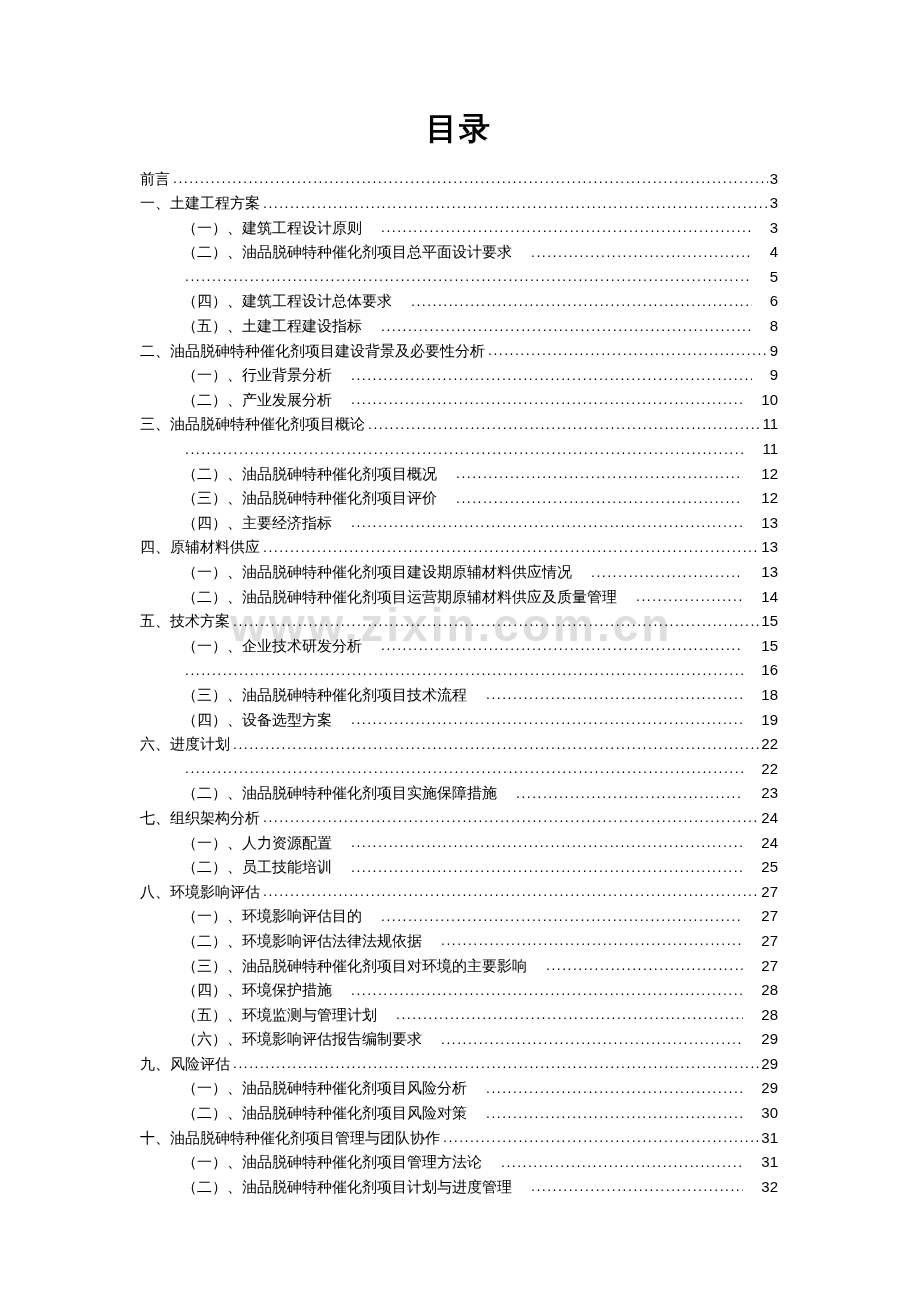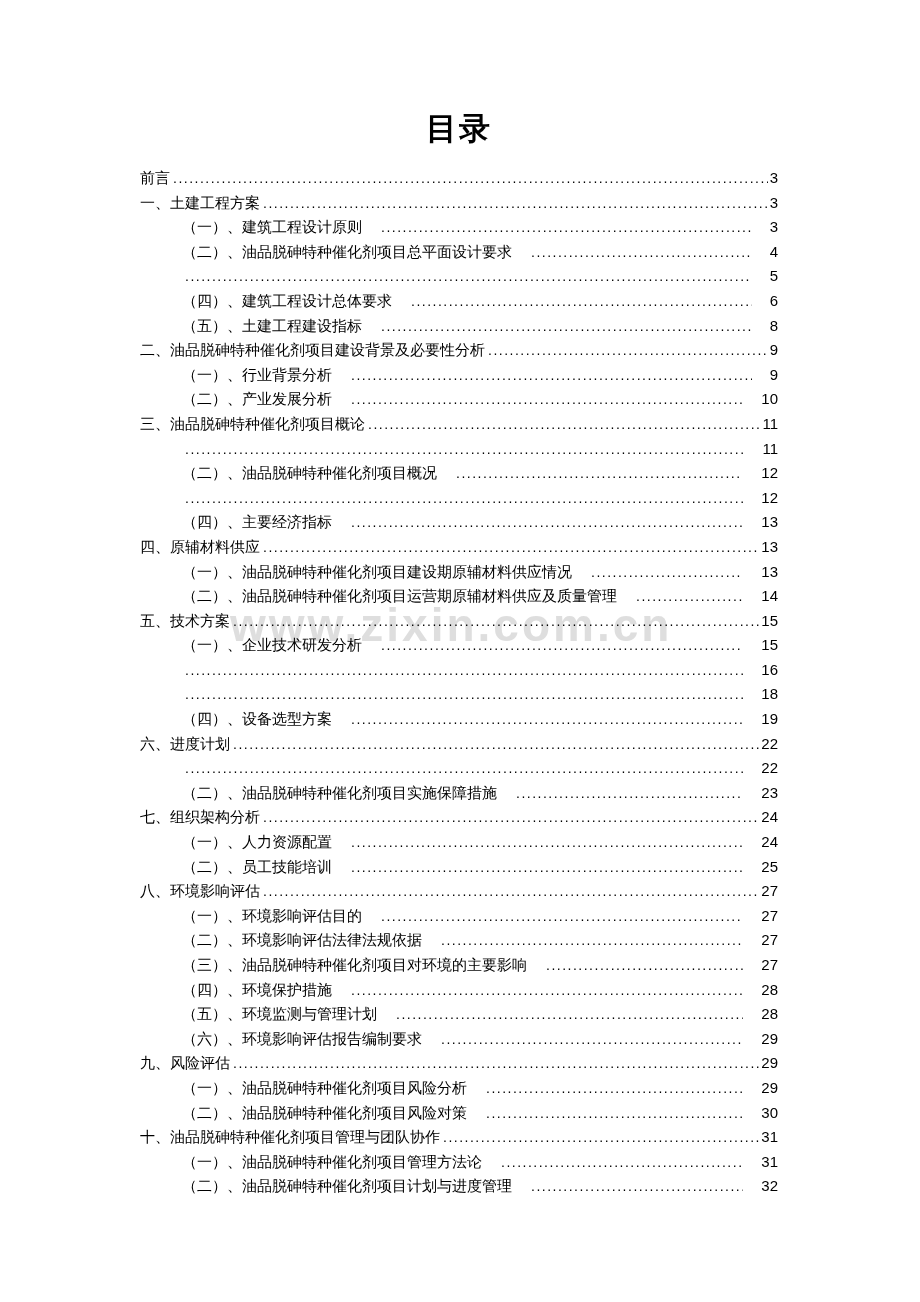--- a/index.html
+++ b/index.html
@@ -47,21 +47,21 @@
     line-height: 42px;
     margin: 0 0 16px 0;
     letter-spacing: 2px;
     color: #000000;
   }
   .toc {
     width: 100%;
   }
   .toc-row {
     display: flex;
-    align-items: flex-start;
+    align-items: center;
     line-height: 23.6px;
     font-size: 15px;
     white-space: nowrap;
   }
   .toc-row.level-2 {
     padding-left: 42px;
     gap: 16px;
   }
   .toc-label {
     flex: 0 0 auto;
@@ -150,20 +150,21 @@
         <div class="toc-row level-2">
           <span class="toc-dots"></span>
           <span class="toc-page">11</span>
         </div>
         <div class="toc-row level-2">
           <span class="toc-label">（二）、油品脱砷特种催化剂项目概况</span>
           <span class="toc-dots"></span>
           <span class="toc-page">12</span>
         </div>
         <div class="toc-row level-2">
+          <span class="toc-label">（三）、油品脱砷特种催化剂项目评价</span>
           <span class="toc-dots"></span>
           <span class="toc-page">12</span>
         </div>
         <div class="toc-row level-2">
           <span class="toc-label">（四）、主要经济指标</span>
           <span class="toc-dots"></span>
           <span class="toc-page">13</span>
         </div>
         <div class="toc-row level-1">
           <span class="toc-label">四、原辅材料供应</span>
@@ -188,20 +189,21 @@
         <div class="toc-row level-2">
           <span class="toc-label">（一）、企业技术研发分析</span>
           <span class="toc-dots"></span>
           <span class="toc-page">15</span>
         </div>
         <div class="toc-row level-2">
           <span class="toc-dots"></span>
           <span class="toc-page">16</span>
         </div>
         <div class="toc-row level-2">
+          <span class="toc-label">（三）、油品脱砷特种催化剂项目技术流程</span>
           <span class="toc-dots"></span>
           <span class="toc-page">18</span>
         </div>
         <div class="toc-row level-2">
           <span class="toc-label">（四）、设备选型方案</span>
           <span class="toc-dots"></span>
           <span class="toc-page">19</span>
         </div>
         <div class="toc-row level-1">
           <span class="toc-label">六、进度计划</span>

